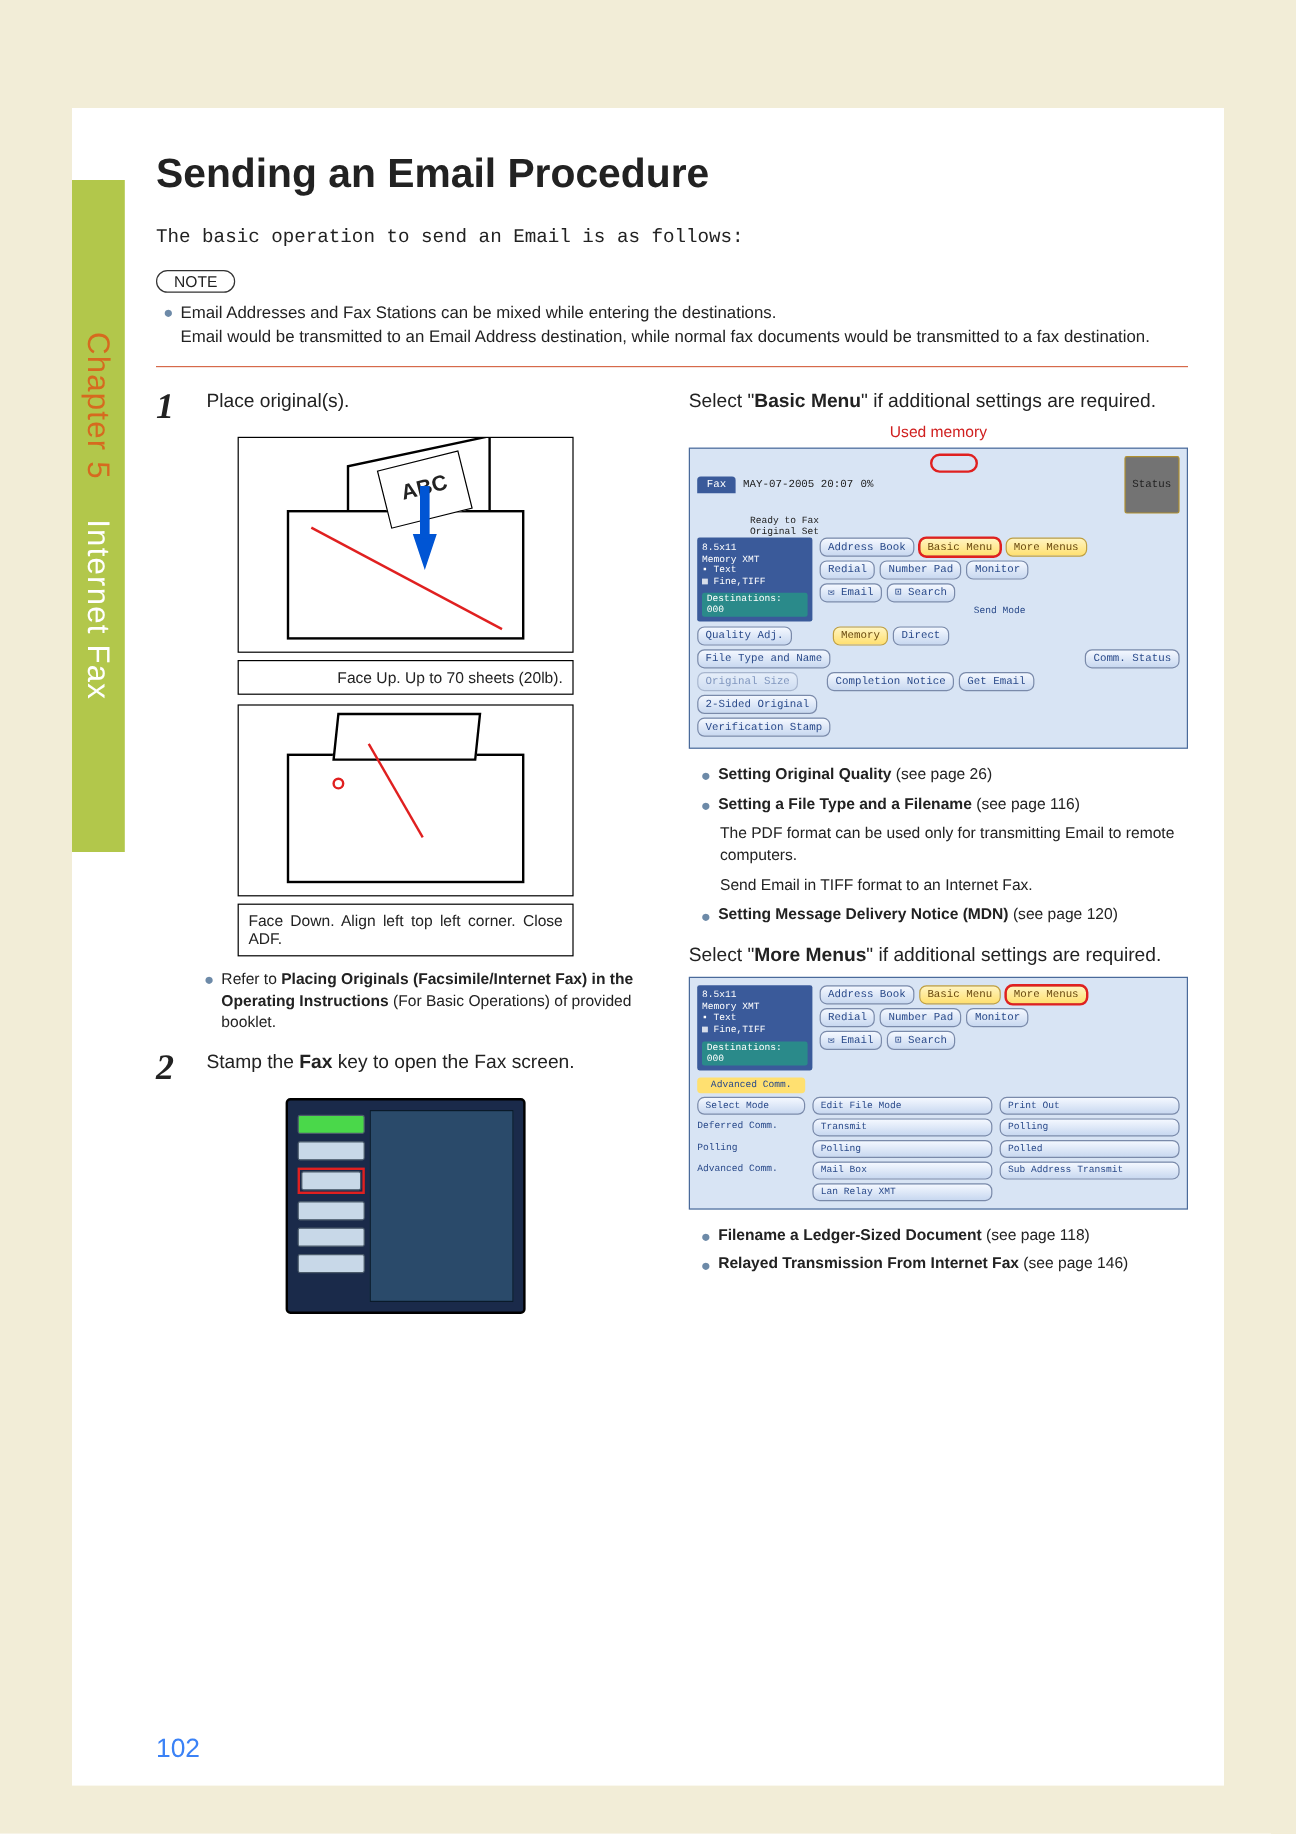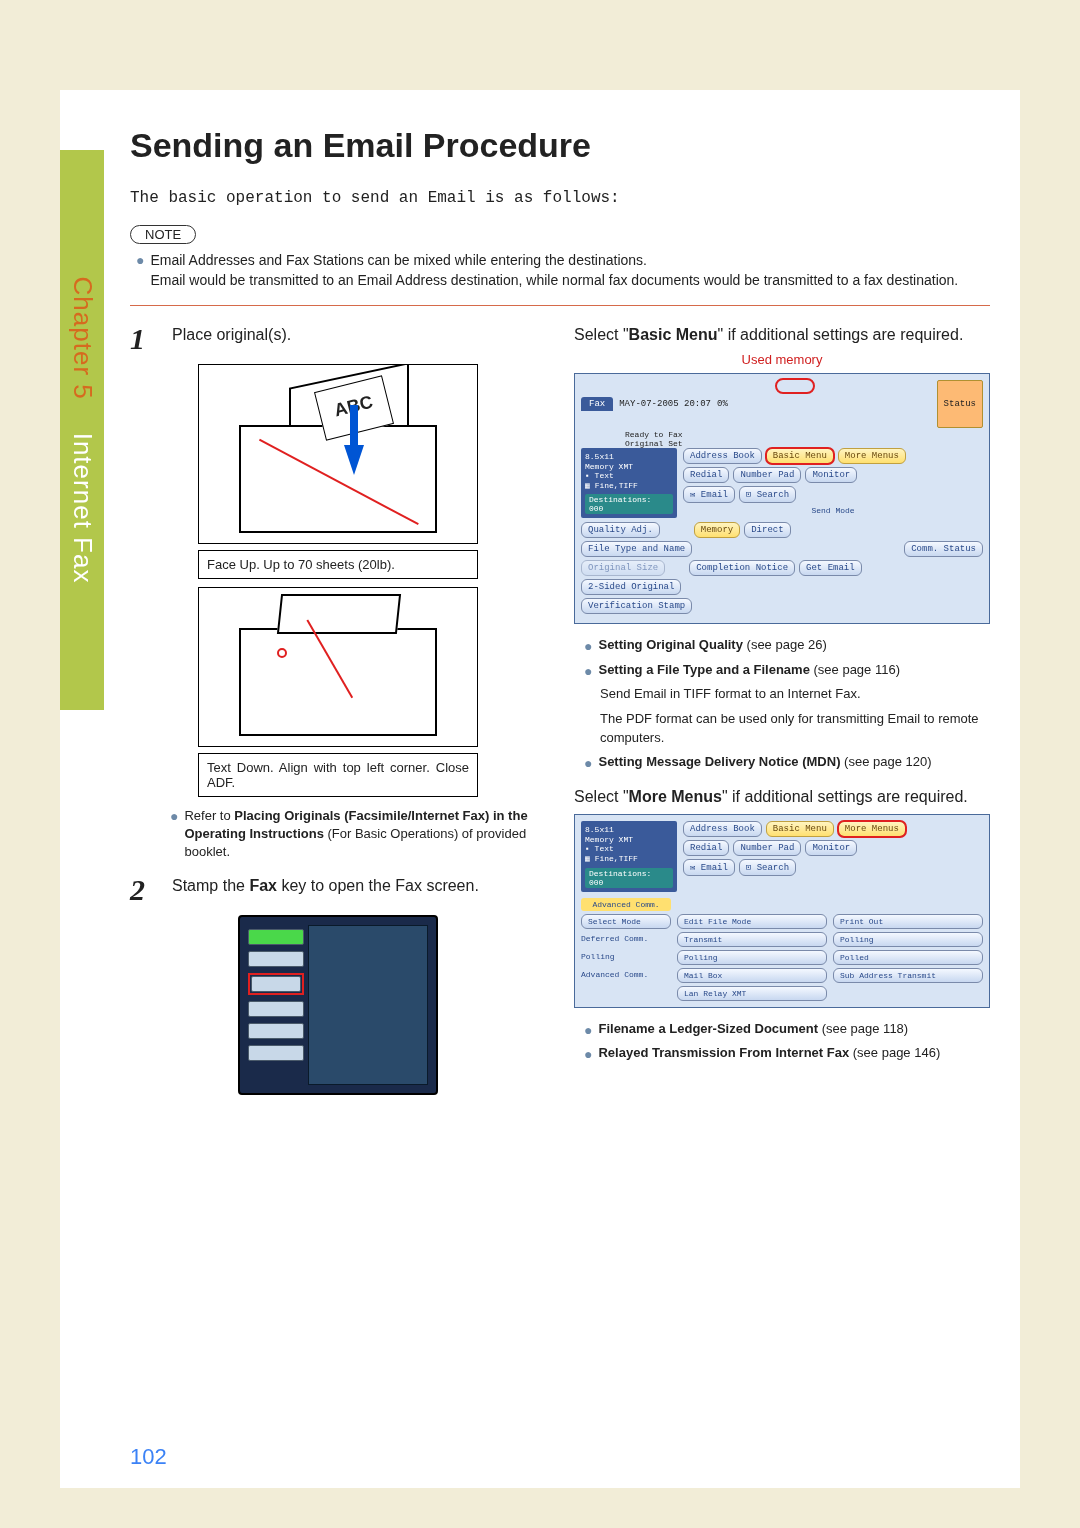--- a/index.html
+++ b/index.html
@@ -122,21 +122,21 @@
   }
   .red-line {
     position: absolute;
     background: #e02020;
     height: 1.5px;
   }
   .caption {
     border: 1px solid #000;
     padding: 6px 8px;
     font-size: 13px;
-    text-align: left;
+    text-align: right;
     margin-bottom: 8px;
   }
   .panel-img {
     width: 200px;
     height: 180px;
     margin: 8px auto;
     background: #1a2a4a;
     border: 2px solid #000;
     position: relative;
     border-radius: 4px;
@@ -170,21 +170,21 @@
     border: 1px solid #4a6a9a;
     background: #d8e4f4;
     padding: 6px;
     font-size: 9px;
     font-family: 'Courier New', monospace;
     margin: 6px 0 12px;
     position: relative;
   }
   .fax-topbar { display: flex; align-items: center; gap: 6px; margin-bottom: 4px; }
   .fax-tab { background: #3a5a9a; color: #fff; padding: 2px 8px; border-radius: 3px 3px 0 0; }
-  .fax-status-btn { background: #fdba74; border: 1px solid #b09030; padding: 18px 6px; margin-left: auto; border-radius: 2px; }
+  .fax-status-btn { background: #737373; border: 1px solid #b09030; padding: 18px 6px; margin-left: auto; border-radius: 2px; }
   .fax-row { display: flex; gap: 4px; margin-bottom: 3px; flex-wrap: wrap; align-items: center; }
   .fax-btn {
     background: linear-gradient(#f4f8ff, #c8d8f0);
     border: 1px solid #7a8aaa;
     border-radius: 6px;
     padding: 2px 6px;
     color: #2a4a8a;
     white-space: nowrap;
   }
   .fax-btn.yellow { background: linear-gradient(#fff4c0, #ffe070); color: #6a4a10; border-color: #c0a040; }
@@ -272,21 +272,21 @@
           <div class="red-line" style="left:50px;bottom:60px;width:180px;transform:rotate(28deg)"></div>
         </div>
         <div class="caption">Face Up. Up to 70 sheets (20lb).</div>
 
         <div class="printer-box" style="height:160px">
           <div class="printer-body" style="top:40px"></div>
           <div style="position:absolute;left:80px;top:6px;width:120px;height:40px;border:2px solid #000;background:#fff;transform:skewX(-6deg)"></div>
           <div style="position:absolute;left:78px;top:60px;width:10px;height:10px;border:2px solid #e02020;border-radius:50%"></div>
           <div class="red-line" style="left:86px;top:70px;width:90px;transform:rotate(60deg)"></div>
         </div>
-        <div class="caption" style="text-align:justify">Text Down. Align with top left corner. Close ADF.</div>
+        <div class="caption" style="text-align:justify">Face Down. Align left top left corner. Close ADF.</div>
       </div>
 
       <div class="sub-bullet">
         <span class="bullet-dot">●</span>
         <span>
           <span>Refer to </span><b>Placing Originals (Facsimile/Internet Fax) in the Operating Instructions</b><span> (For Basic Operations) of provided booklet.</span>
         </span>
       </div>
 
       <div class="step" style="margin-top:14px">
@@ -377,22 +377,22 @@
 
       <div class="r-bullets">
         <div class="r-bullet">
             <span class="bullet-dot">●</span>
           <span><b>Setting Original Quality</b><span> (see page 26)</span></span>
           </div>
         <div class="r-bullet">
             <span class="bullet-dot">●</span>
           <span><b>Setting a File Type and a Filename</b><span> (see page 116)</span></span>
           </div>
+        <div class="r-plain">The PDF format can be used only for transmitting Email to remote computers.</div>
         <div class="r-plain">Send Email in TIFF format to an Internet Fax.</div>
-        <div class="r-plain">The PDF format can be used only for transmitting Email to remote computers.</div>
         <div class="r-bullet">
             <span class="bullet-dot">●</span>
           <span><b>Setting Message Delivery Notice (MDN)</b><span> (see page 120)</span></span>
           </div>
       </div>
 
       <p class="right-head" style="margin-top:12px">
         <span>Select "</span><b>More Menus</b><span>" if additional settings are required.</span>
       </p>
 

